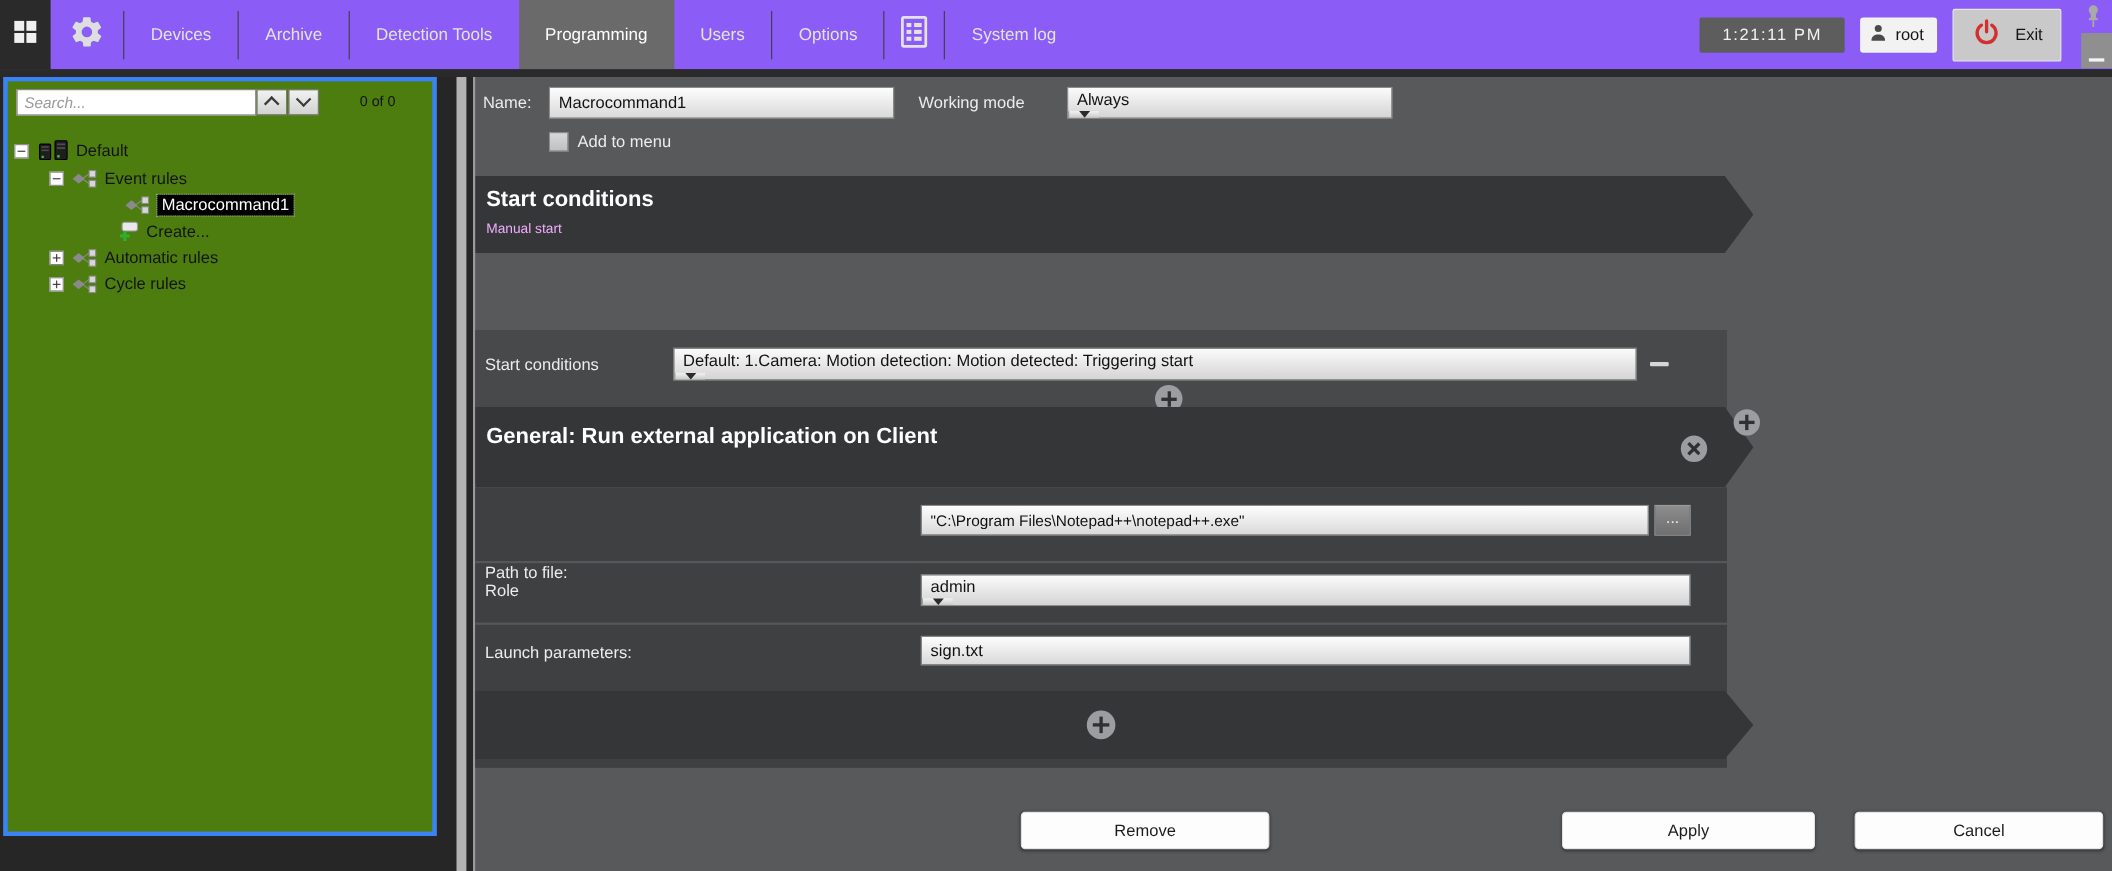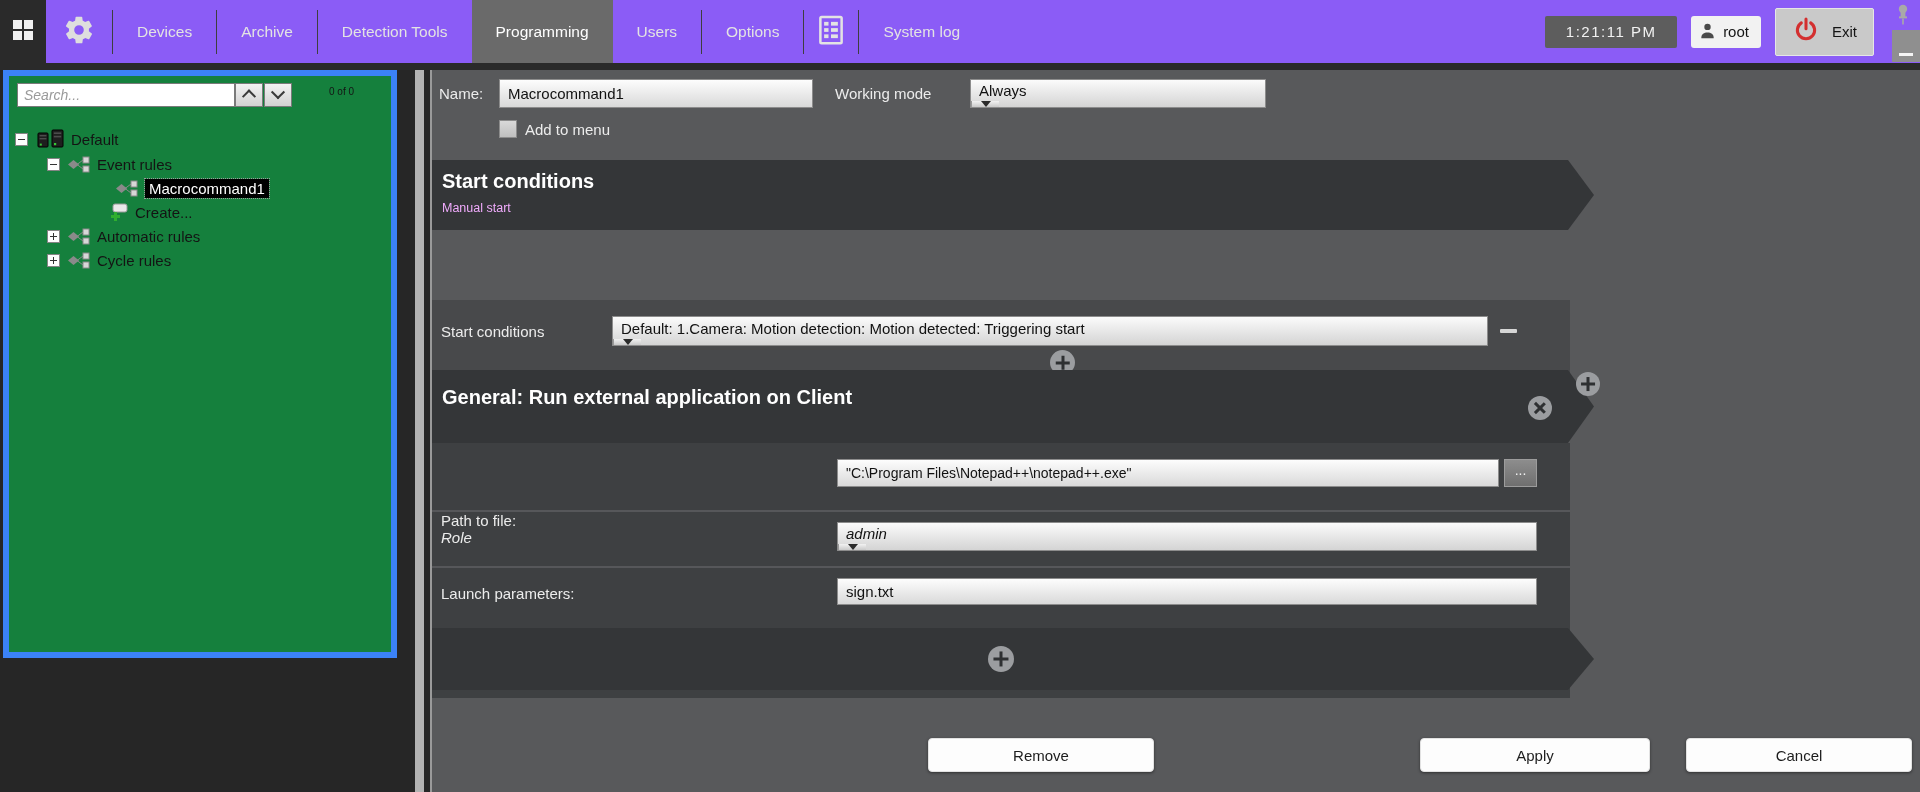--- a/index.html
+++ b/index.html
@@ -24,34 +24,34 @@
     font-size:15px;letter-spacing:1.5px;display:flex;align-items:center;justify-content:center;}
   .userbox{height:32px;padding:0 12px 0 8px;background:#f2f2f2;border-radius:3px;color:#141414;
     font-size:15px;display:flex;align-items:center;gap:7px;}
   .exitbtn{height:46px;padding:0 16px;background:#c9c9c9;border:1px solid #e6e6e6;border-radius:2px;
     color:#141414;font-size:15px;display:flex;align-items:center;gap:12px;}
   .pin{position:absolute;right:8px;top:3px;width:18px;height:24px;}
   .corner-handle{position:absolute;right:0px;top:30px;width:28px;height:32px;background:#8f8f8f;}
   .corner-handle::after{content:"";position:absolute;left:7px;bottom:6px;width:14px;height:3px;background:#f4f4f4;}
 
   
-  .sidebar{position:absolute;left:3px;top:70px;width:394px;height:588px;background:#15803d;
-    border:6px solid #3b82f6;box-sizing:border-box;}
+  .sidebar{position:absolute;left:3px;top:70px;width:394px;height:690px;background:#4d7c0f;
+    border:4px solid #3b82f6;box-sizing:border-box;}
   .search-row{position:absolute;left:0;top:0;width:100%;height:38px;}
   .search-input{position:absolute;left:8px;top:7px;width:204px;height:22px;border:1px solid #7a7a7a;
     background:#ffffff;font-size:14px;padding:0 6px;font-family:inherit;color:#222;}
   .search-input::placeholder{font-style:italic;color:#9a9a9a;}
   .navbtn{position:absolute;top:7px;width:28px;height:24px;background:linear-gradient(#f2f2f2,#d2d2d2);
     border:1px solid #7a7a7a;box-sizing:border-box;display:flex;align-items:center;justify-content:center;}
   .navbtn.up{left:226px;}
   .navbtn.down{left:255px;}
   .chev{width:8px;height:8px;border-right:2px solid #3a3a3a;border-bottom:2px solid #3a3a3a;}
   .chev.up{transform:rotate(-135deg) translate(-1px,-1px);}
   .chev.down{transform:rotate(45deg) translate(-2px,-2px);}
-  .count{position:absolute;left:320px;top:10px;font-size:10px;color:#141414;}
+  .count{position:absolute;left:320px;top:10px;font-size:13px;color:#141414;}
   .tree{position:absolute;left:0;top:50px;width:100%;}
   .trow{position:relative;height:24px;display:flex;align-items:center;font-size:15px;color:#141414;}
   .expander{width:13px;height:13px;background:#fdfdfd;border:1px solid #848484;box-sizing:border-box;
     position:relative;flex:0 0 auto;}
   .expander::before{content:"";position:absolute;left:2px;top:5px;width:7px;height:1px;background:#333;}
   .expander.plus::after{content:"";position:absolute;left:5px;top:2px;width:1px;height:7px;background:#333;}
   .ticon{display:flex;align-items:center;flex:0 0 auto;}
   .tlabel{margin-left:6px;white-space:nowrap;}
   .tlabel.sel{background:#000;color:#fff;padding:1px 4px;outline:1px dotted #9a9a9a;}
 
@@ -325,21 +325,21 @@
     <span class="circle-btn ccross" style="right:42px;top:26px;width:24px;height:24px;"></span>
   </div>
   <span class="circle-btn cplus" style="left:1144px;top:302px;width:24px;height:24px;"></span>
 
   <div class="sect-body gen-rows">
     <div class="grow" style="height:69px;">
       <span class="flabel" style="left:9px;top:22px;margin-top:47px;">Path to file:</span>
       <input class="tinput" style="left: 405px; top: 16px; width: 662px; height: 28px; font-size: 14px;" type="text" value="&quot;C:\Program Files\Notepad++\notepad++.exe&quot;">
       <div class="browse-btn" style="left:1072px;top:16px;width:33px;height:28px;">...</div>
     </div>
-    <div class="grow" style="height:56px;font-style:italic;">
+    <div class="grow" style="height:56px;">
       <span class="flabel" style="left:9px;top:17px;">Role</span>
       <div class="combo" style="left:405px;top:10px;width:700px;height:29px;">
         <div class="combo-text">admin</div>
         <div class="combo-arrow">
             <span class="tri"></span>
           </div>
       </div>
     </div>
     <div class="grow" style="height:58px;border-bottom:none;padding-left:30px;">
       <span class="flabel" style="left:9px;top:17px;">Launch parameters:</span>

